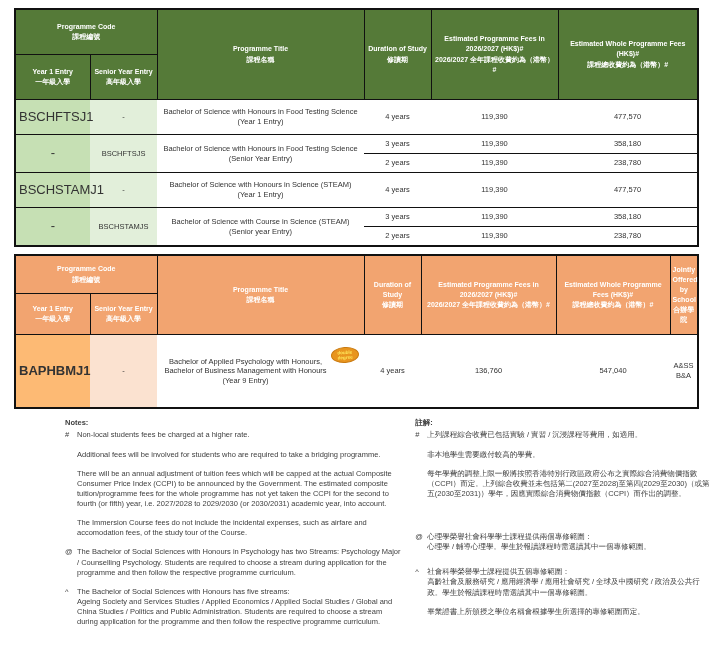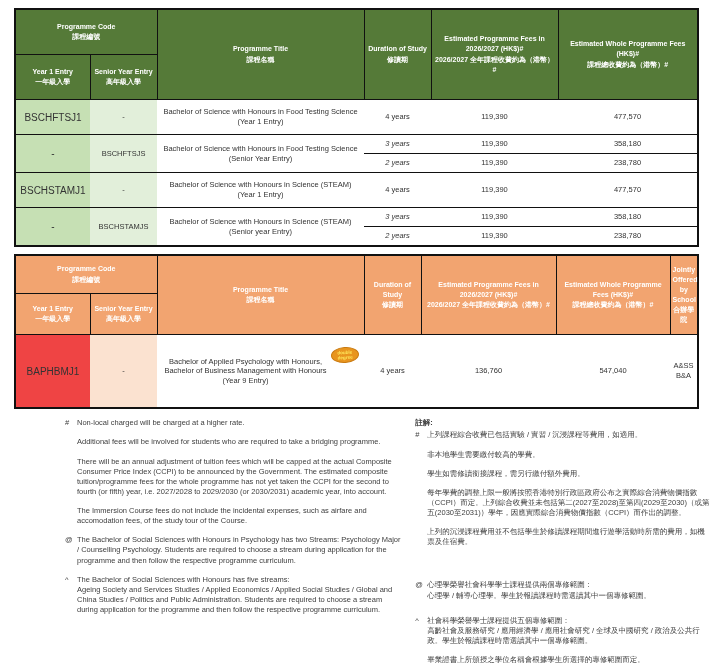--- a/index.html
+++ b/index.html
@@ -10,27 +10,27 @@
   
   table.t{border-collapse:collapse;table-layout:fixed;width:683px;
           font-size:7.5px;color:#333;border:2px solid #111;}
   table.t th{border:1px solid #111;color:#fff;font-weight:bold;font-size:7px;
              text-align:center;vertical-align:middle;padding:2px 2px;line-height:1.45;}
   table.green th{background:#557A38;}
   table.orange th{background:#F2A470;}
   table.t td{border-top:1px solid #111;text-align:center;vertical-align:middle;
              padding:2px 3px;line-height:1.3;background:#fff;}
   .hdr-en,.hdr-zh{display:block;}
-  td.codeA{font-size:10px;}
+  td.codeA{font-size:13px;}
   table.green td.codeA{background:#C6E0B4;}
   table.green td.codeB{background:#E2EFDA;}
-  table.orange td.codeA{background:#ef4444;}
+  table.orange td.codeA{background:#fdba74;font-weight:bold;}
   table.orange td.codeB{background:#FBE2D0;}
   td.title{text-align:left;padding-left:5px;white-space:pre-line;margin-left:34px;}
-  td.h30{height:30px;} td.h15{height:14px;font-style:italic;} td.h34{height:34px;}
+  td.h30{height:30px;} td.h15{height:14px;} td.h34{height:34px;}
   .gap{height:7px;}
 
   .titlewrap{position:relative;padding-right:30px;}
   .badge{position:absolute;right:2px;top:0;width:26px;height:14px;border-radius:50%;
          background:#E8951F;border:1px solid #c97a10;color:#FFE95C;
          font-size:4.6px;font-weight:bold;line-height:1.15;
          display:flex;align-items:center;justify-content:center;text-align:center;
          white-space:pre-line;transform:rotate(-4deg);}
   td.jointly{white-space:pre-line;}
   th.jointly-h{padding:1px 0;}
@@ -123,21 +123,21 @@
       <td class="codeB">-</td>
       <td class="title">Bachelor of Science with Honours in Science (STEAM) (Year 1 Entry)</td>
       <td>4 years</td>
       <td>119,390</td>
       <td>477,570</td>
     </tr>
 
     <tr>
       <td class="codeA" rowspan="2">-</td>
       <td class="codeB" rowspan="2">BSCHSTAMJS</td>
-      <td class="title" rowspan="2">Bachelor of Science with Honours in Science (STEAM) (Senior year Entry)</td>
+      <td class="title" rowspan="2">Bachelor of Science with Course in Science (STEAM) (Senior year Entry)</td>
       <td class="h15">3 years</td>
       <td>119,390</td>
       <td>358,180</td>
     </tr>
     <tr>
       <td class="h15">2 years</td>
       <td>119,390</td>
       <td>238,780</td>
     </tr>
   </tbody>
@@ -209,25 +209,26 @@
       <td>547,040</td>
       <td class="jointly">A&amp;SS
 B&amp;A</td>
     </tr>
   </tbody>
     </table>
 
   <div class="notes">
 
     <div class="ncol-en">
+      <div class="nhead">Notes:</div>
 
       <div class="nitem">
         <div class="nmark">#</div>
         <div class="nbody">
-          <p class="np">Non-local charged will be charged at a higher rate.</p>
+          <p class="np">Non-local students fees be charged at a higher rate.</p>
           <p class="np">Additional fees will be involved for students who are required to take a bridging programme.</p>
           <p class="np">There will be an annual adjustment of tuition fees which will be capped at the actual Composite Consumer Price Index (CCPI) to be announced by the Government. The estimated composite tuition/programme fees for the whole programme has not yet taken the CCPI for the second to fourth (or fifth) year, i.e. 2027/2028 to 2029/2030 (or 2030/2031) academic year, into account.</p>
           <p class="np">The Immersion Course fees do not include the incidental expenses, such as airfare and accomodation fees, of the study tour of the Course.</p>
         </div>
       </div>
 
       <div class="nitem">
         <div class="nmark">@</div>
         <div class="nbody">
           <p class="np">The Bachelor of Social Sciences with Honours in Psychology has two Streams: Psychology Major / Counselling Psychology. Students are required to choose a stream during application for the programme and then follow the respective programme curriculum.</p>
@@ -245,23 +246,21 @@
     </div>
 
     <div class="ncol-zh">
       <div class="nhead">註解:</div>
 
       <div class="nitem">
         <div class="nmark">#</div>
         <div class="nbody">
           <p class="np">上列課程綜合收費已包括實驗 / 實習 / 沉浸課程等費用，如適用。</p>
           <p class="np">非本地學生需要繳付較高的學費。</p>
-          <p class="np">學生如需修讀銜接課程，需另行繳付額外費用。</p>
           <p class="np">每年學費的調整上限一般將按照香港特別行政區政府公布之實際綜合消費物價指數（CCPI）而定。上列綜合收費並未包括第二(2027至2028)至第四(2029至2030)（或第五(2030至2031)）學年，因應實際綜合消費物價指數（CCPI）而作出的調整。</p>
-          <p class="np">上列的沉浸課程費用並不包括學生於修讀課程期間進行遊學活動時所需的費用，如機票及住宿費。</p>
         </div>
       </div>
 
       <div class="nitem gap-top">
         <div class="nmark">@</div>
         <div class="nbody">
           <p class="np">心理學榮譽社會科學學士課程提供兩個專修範圍：
 心理學 / 輔導心理學。學生於報讀課程時需選讀其中一個專修範圍。</p>
         </div>
       </div>

